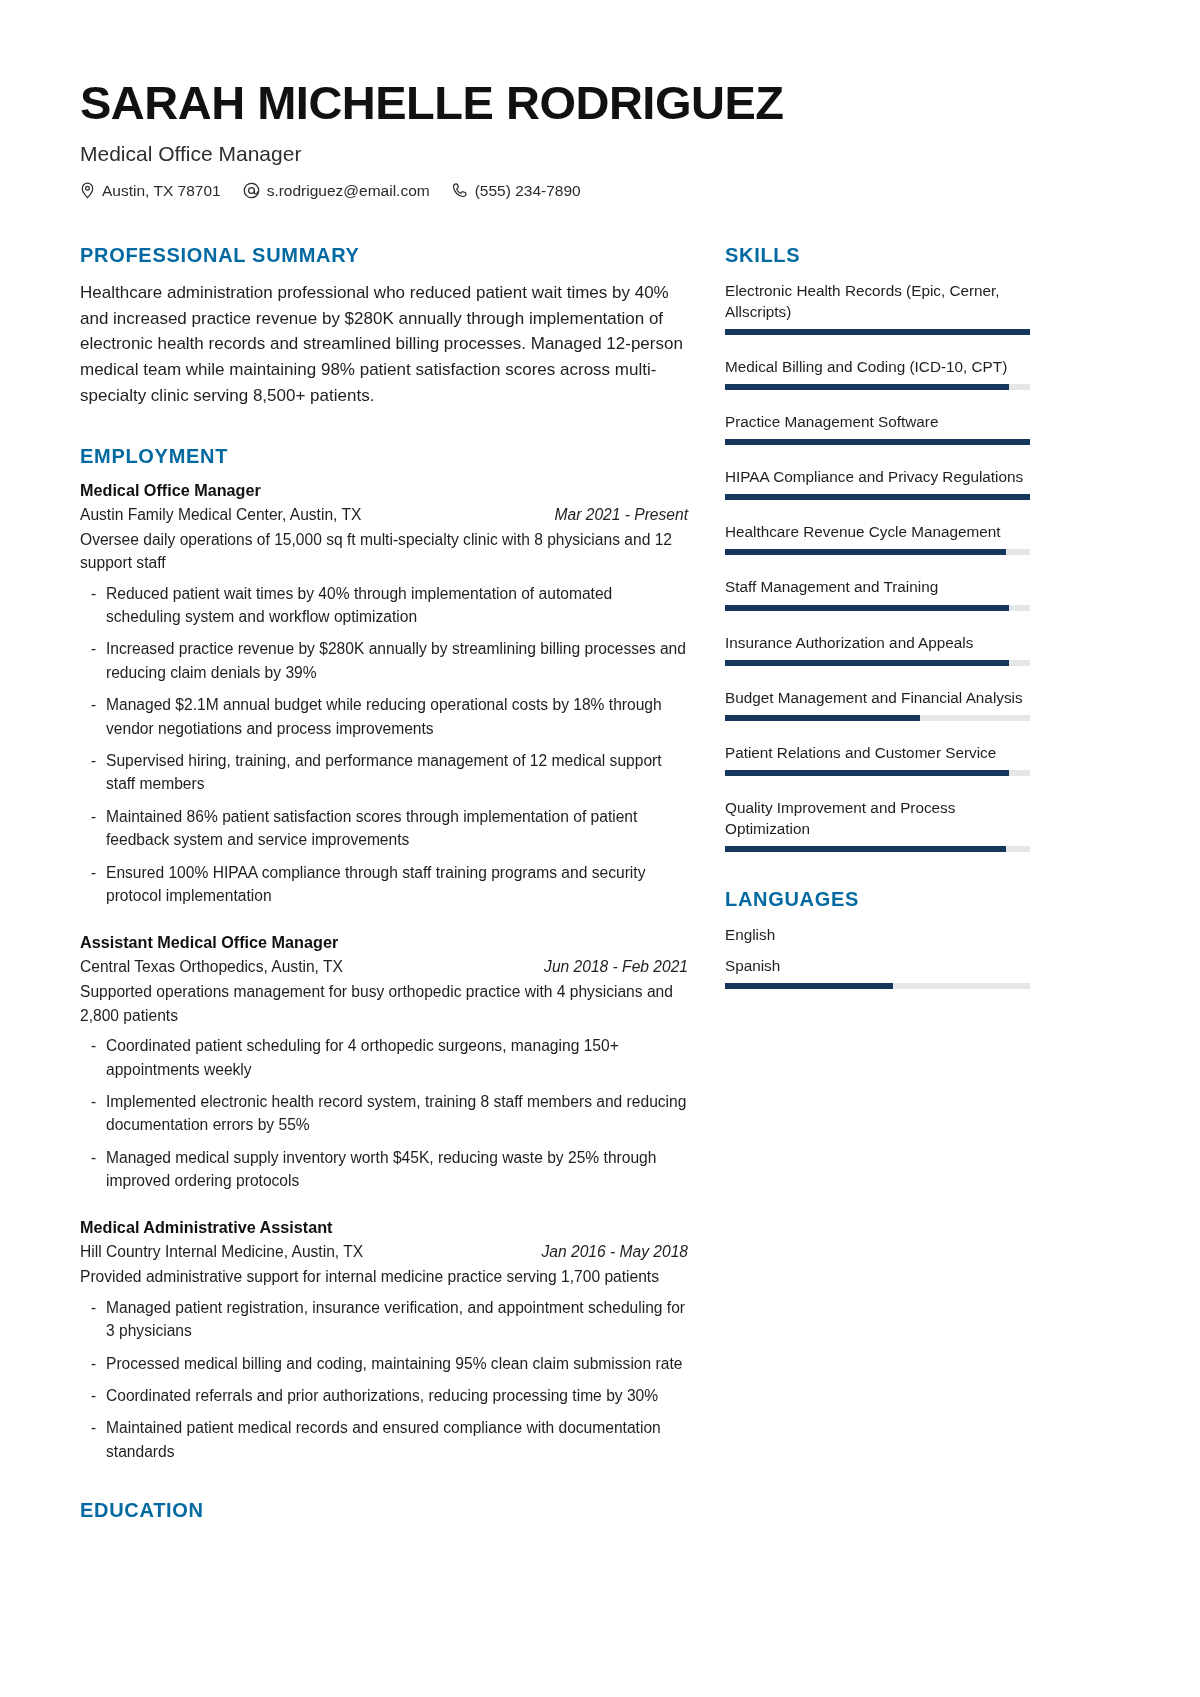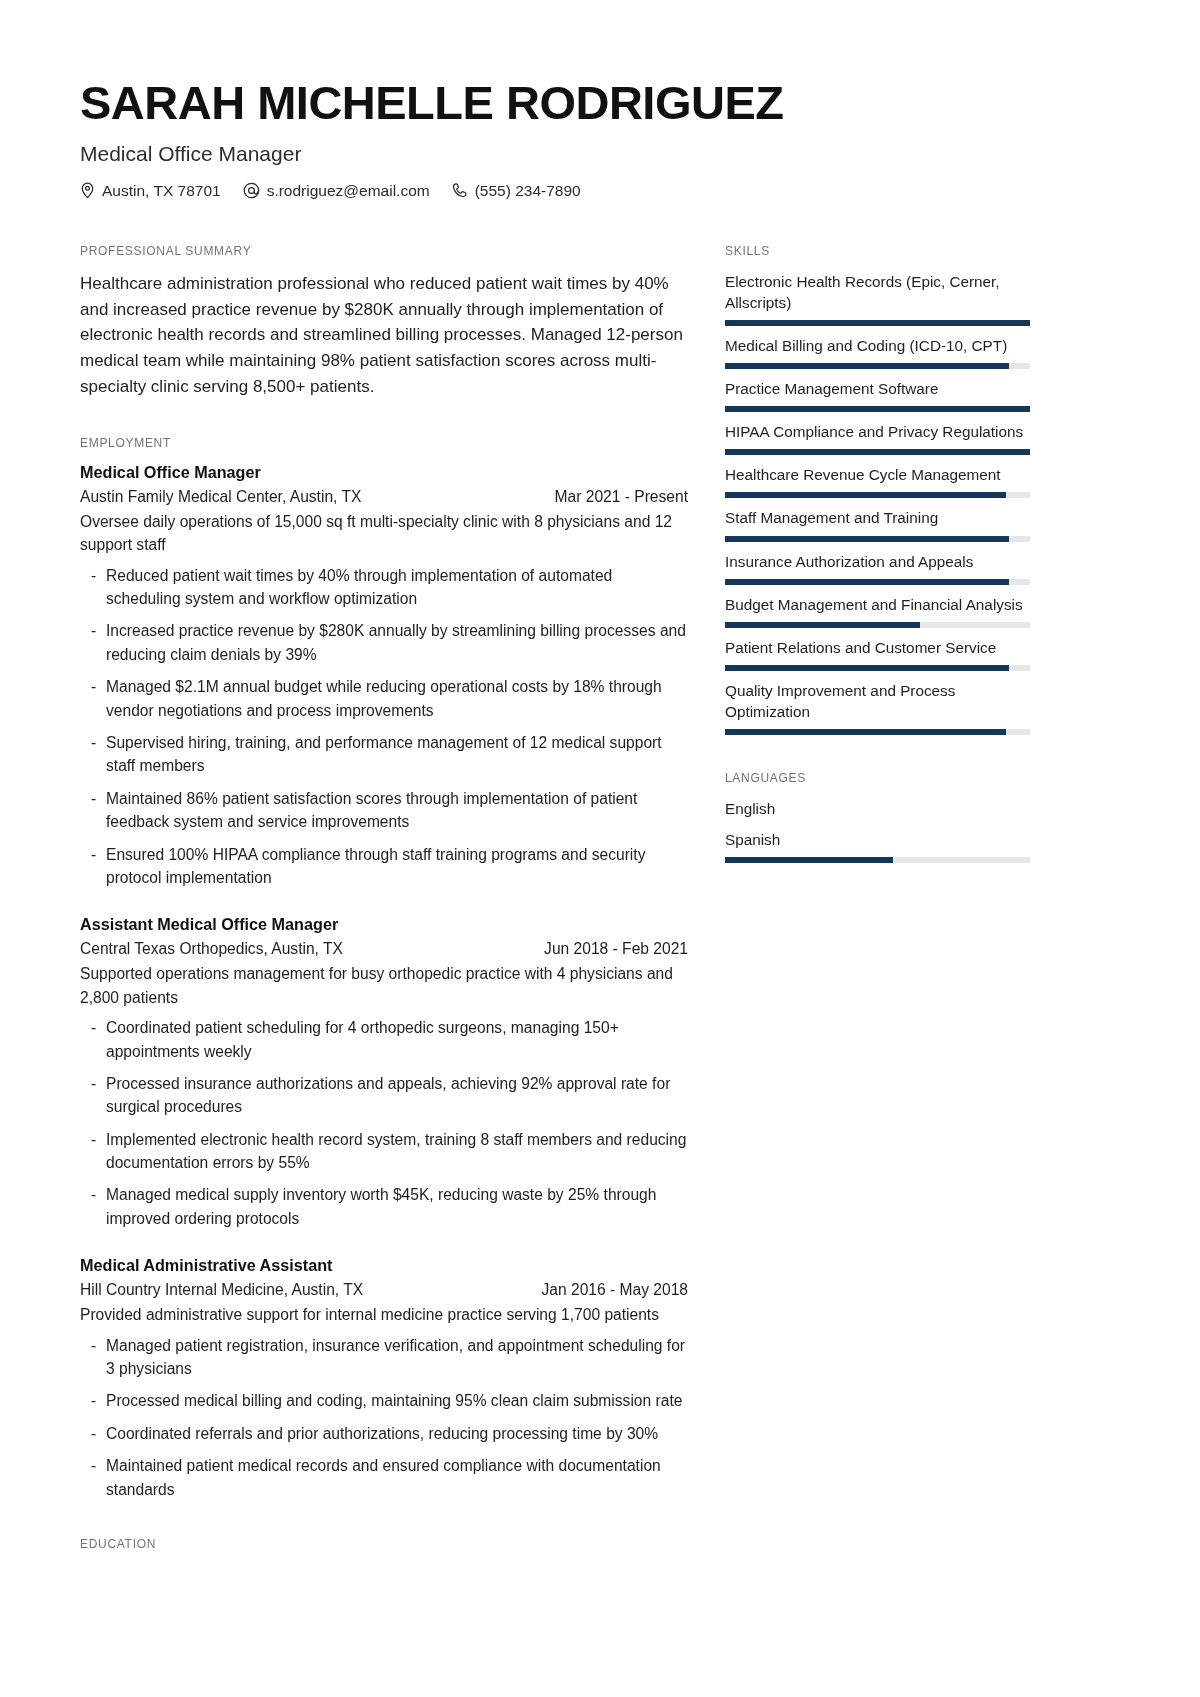--- a/index.html
+++ b/index.html
@@ -54,24 +54,24 @@
   .columns {
     display: flex;
     margin-top: 44px;
     align-items: flex-start;
   }
   .col-main { width: 608px; flex: none; }
   .col-side { width: 305px; flex: none; margin-left: 37px; }
 
   
   .sec-heading {
-    font-size: 12px;
-    font-weight: 400;
+    font-size: 20px;
+    font-weight: 700;
     letter-spacing: 0.7px;
-    color: #737373;
+    color: #0369a1;
     margin-bottom: 13px;
   }
   .section { margin-bottom: 36px; }
 
   .summary-text {
     font-size: 17px;
     line-height: 1.52;
     color: #1f1f1f;
   }
 
@@ -87,21 +87,21 @@
   .job-line {
     display: flex;
     justify-content: space-between;
     align-items: center;
     font-size: 15.6px;
     color: #1f1f1f;
     margin-bottom: 4px;
     gap: 16px;
   }
   .job-company { flex: 1 1 auto; }
-  .job-dates { flex: none; white-space: nowrap; }
+  .job-dates { flex: none; white-space: nowrap; font-style: italic; }
   .job-desc {
     font-size: 15.6px;
     line-height: 1.5;
     color: #1f1f1f;
     margin-bottom: 7px;
   }
   .bullets { list-style: none; }
   .bullet {
     position: relative;
     font-size: 15.6px;
@@ -113,21 +113,21 @@
   .bullet:last-child { margin-bottom: 0; }
   .bullet::before {
     content: "-";
     position: absolute;
     left: 11px;
     top: 0;
     color: #1f1f1f;
   }
 
   
-  .skill-item { margin-bottom: 9px; }
+  .skill-item { margin-bottom: 21px; }
   .skill-label {
     font-size: 15.3px;
     line-height: 1.38;
     color: #1f1f1f;
     margin-bottom: 7px;
   }
   .bar-track {
     height: 6px;
     width: 100%;
     background: #e4e6e8;
@@ -221,21 +221,20 @@
 
         <div class="job">
           <div class="job-role">Assistant Medical Office Manager</div>
           <div class="job-line">
             <span class="job-company">Central Texas Orthopedics, Austin, TX</span>
             <span class="job-dates">Jun 2018 - Feb 2021</span>
           </div>
           <div class="job-desc">Supported operations management for busy orthopedic practice with 4 physicians and 2,800 patients</div>
           <ul class="bullets">
             <li class="bullet">Coordinated patient scheduling for 4 orthopedic surgeons, managing 150+ appointments weekly</li>
-            <li class="bullet">Processed insurance authorizations and appeals, achieving 92% approval rate for surgical procedures</li>
             <li class="bullet">Implemented electronic health record system, training 8 staff members and reducing documentation errors by 55%</li>
             <li class="bullet">Managed medical supply inventory worth $45K, reducing waste by 25% through improved ordering protocols</li>
           </ul>
         </div>
 
         <div class="job">
           <div class="job-role">Medical Administrative Assistant</div>
           <div class="job-line">
             <span class="job-company">Hill Country Internal Medicine, Austin, TX</span>
             <span class="job-dates">Jan 2016 - May 2018</span>

